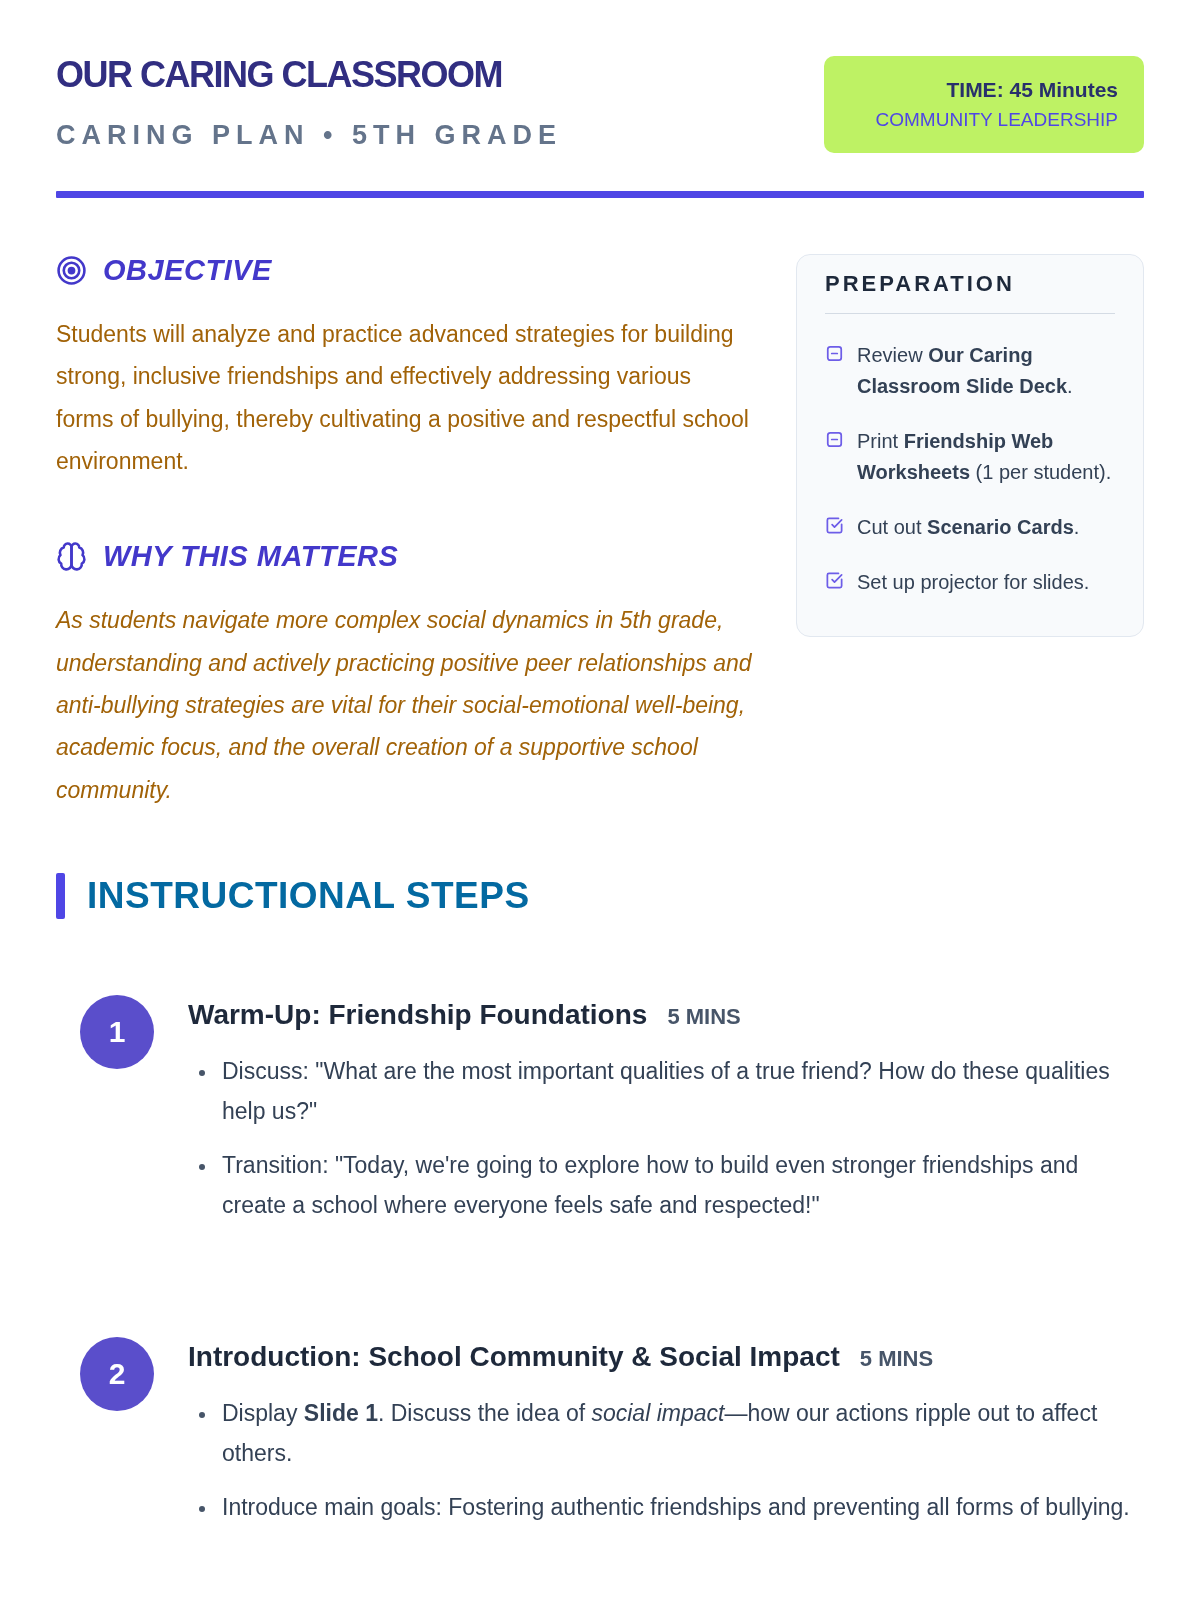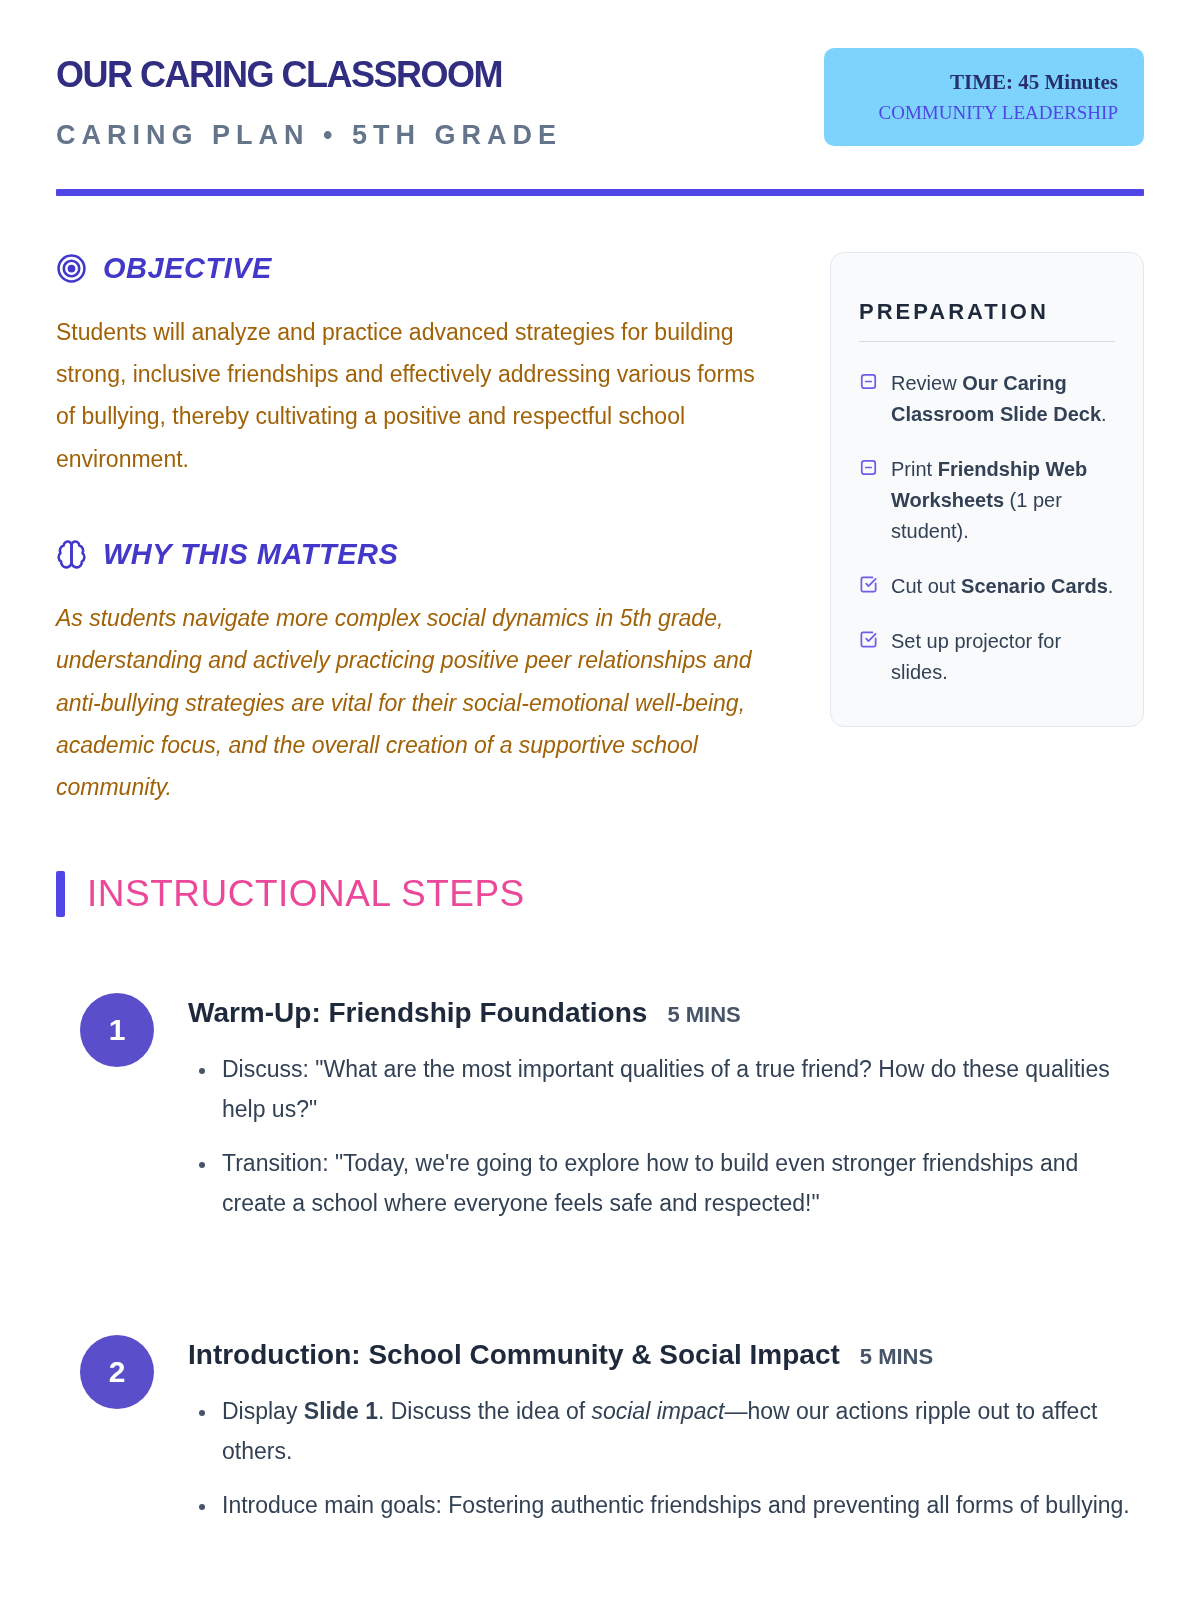--- a/index.html
+++ b/index.html
@@ -16,22 +16,22 @@
   .header-row { display: flex; justify-content: space-between; align-items: flex-start; }
   .title {
     font-size: 36px; font-weight: 800; color: #312e81;
     letter-spacing: -1.5px; line-height: 1.05; margin-top: 10px;
   }
   .subtitle {
     margin-top: 26px; font-size: 27px; font-weight: 700;
     color: #64748b; letter-spacing: 6px;
   }
   .badge {
-    background: #7dd3fc; border-radius: 10px; padding: 22px 26px;
-    text-align: right; min-width: 320px; margin-top: 2px; font-family: Liberation Serif, serif;
+    background: #bef264; border-radius: 10px; padding: 22px 26px;
+    text-align: right; min-width: 320px; margin-top: 10px;
   }
   .badge-time { font-size: 21px; font-weight: 700; color: #28306b; }
   .badge-cat { margin-top: 7px; font-size: 19px; font-weight: 500; color: #4f46e5; }
 
   .rule { height: 7px; background: #4f46e5; margin-top: 38px; border-radius: 1px; }
 
   
   .columns { display: flex; gap: 42px; margin-top: 56px; }
   .left-col { flex: 1; min-width: 0; }
 
@@ -43,44 +43,44 @@
   .sec-head .icn { display: inline-flex; flex-shrink: 0; }
   .body-para {
     margin-top: 26px; font-size: 23px; line-height: 1.84; color: #a16207;
     max-width: 700px;
   }
   .why-block { margin-top: 58px; }
   .why-para { font-style: italic; }
 
   
   .prep-card {
-    width: 314px; flex-shrink: 0; align-self: flex-start;
+    width: 348px; flex-shrink: 0; align-self: flex-start;
     background: #f8fafc; border: 1px solid #e2e8f0; border-radius: 14px;
-    padding: 46px 28px 14px 28px;
+    padding: 16px 28px 14px 28px;
   }
   .prep-head {
     font-size: 22px; font-weight: 800; color: #1e293b; letter-spacing: 3px;
     padding-bottom: 16px; border-bottom: 1px solid #d4dbe4; margin-bottom: 26px;
   }
   .prep-item {
     display: flex; gap: 13px; align-items: flex-start;
     font-size: 20px; line-height: 1.55; color: #334155; margin-bottom: 24px;
   }
   .prep-item .icn { flex-shrink: 0; margin-top: 4px; display: inline-flex; }
 
   
   .steps-heading {
     margin-top: 62px; display: flex; align-items: center;
   }
   .heading-bar {
     width: 9px; height: 46px; background: #4f46e5; border-radius: 2px;
     margin-right: 22px; flex-shrink: 0;
   }
   .steps-heading-text {
-    font-size: 37px; font-weight: 400; color: #ec4899; letter-spacing: 0.5px;
+    font-size: 37px; font-weight: 700; color: #0369a1; letter-spacing: 0.5px;
   }
   .steps-list { margin-top: 74px; padding-left: 24px; }
   .step {
     display: flex; gap: 34px; margin-bottom: 96px; align-items: flex-start;
   }
   .step-num {
     width: 74px; height: 74px; border-radius: 50%;
     background: #5a4ecb; color: #ffffff;
     font-size: 30px; font-weight: 700;
     display: flex; align-items: center; justify-content: center;

